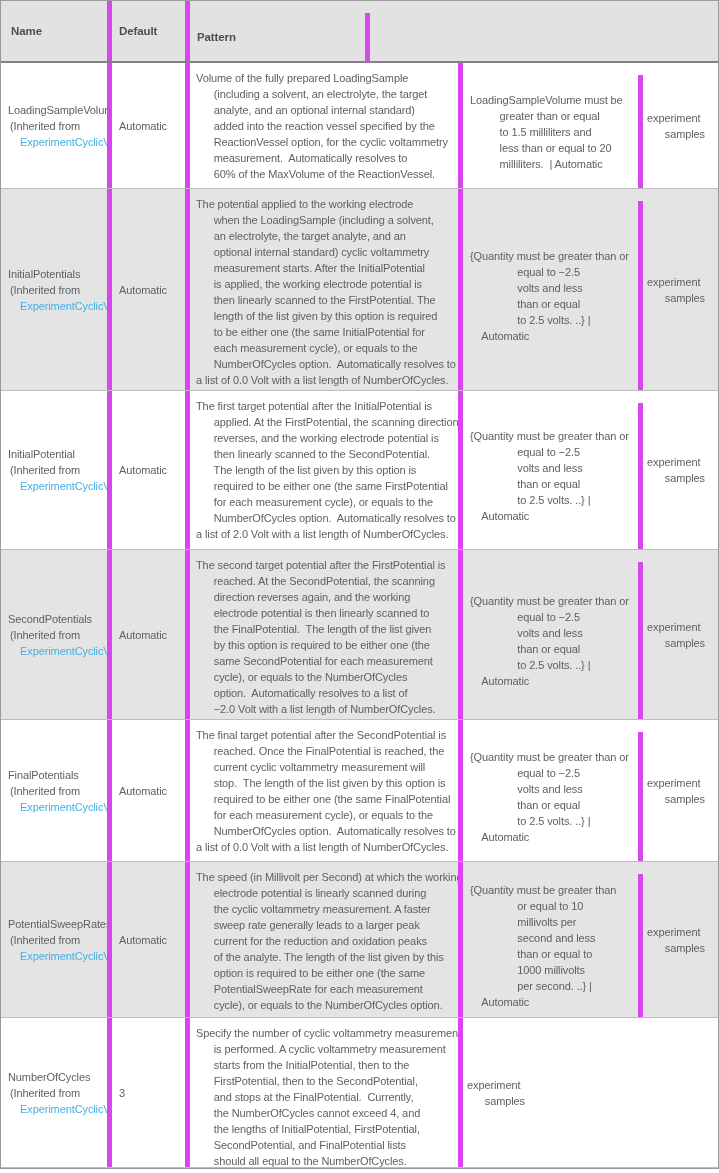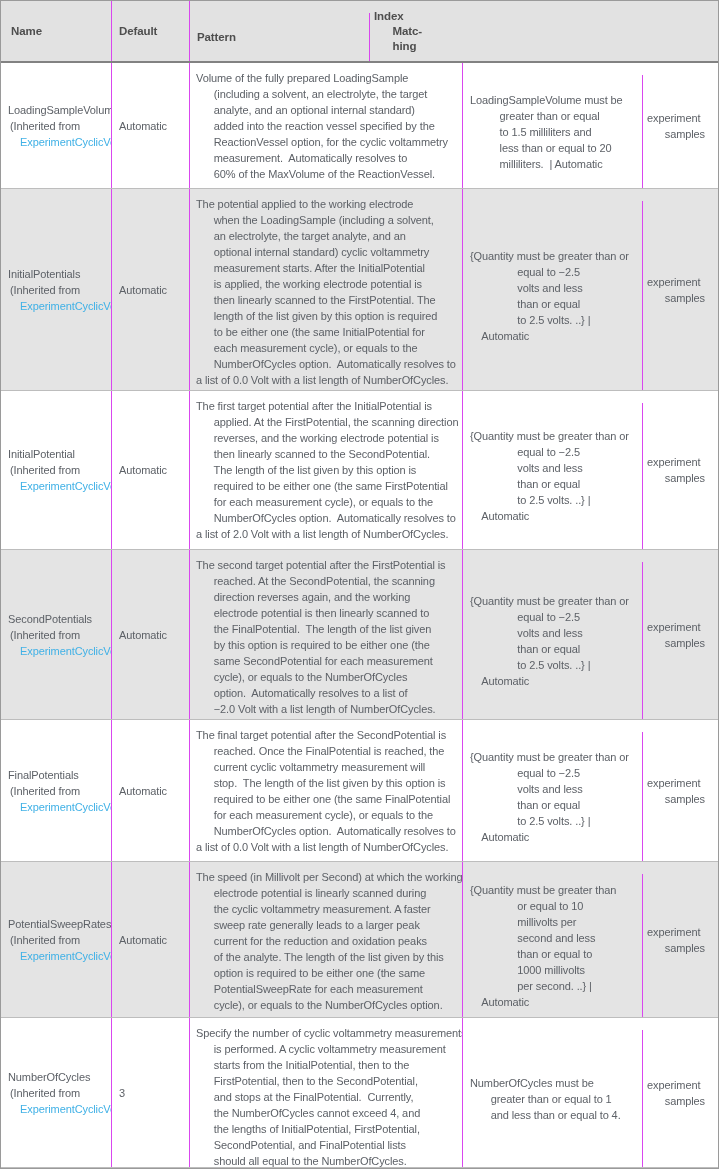--- a/index.html
+++ b/index.html
@@ -20,21 +20,21 @@
     border-bottom: 1px solid #bdbdbd;
     background: #ffffff;
   }
   .row.header {
     height: 62px;
     background: #e2e2e2;
     border-bottom: 2px solid #828282;
   }
   .row.stripe { background: #e4e4e4; }
   .cell {
-    border-right: 1px solid #d946ef;
+    border-right: 5px solid #d946ef;
     display: flex;
     align-items: center;
     overflow: hidden;
   }
   .c-name    { width: 111px; }
   .c-default { width: 78px;  padding-left: 7px; }
   .c-desc    { width: 273px; align-items: flex-start; padding: 7px 0 0 6px; }
   .c-pattern { width: 180px; padding-left: 7px; margin-top: 12px; }
   .c-index   { width: 75px;  padding-left: 4px; border-right: none; }
   .txt, .pre {
@@ -75,23 +75,20 @@
   .tbody .row:nth-child(7) { height: 150px; }
 </style>
 </head>
 <body>
 
 <div class="tbl">
   <div class="row header">
     <div class="cell hcell c-name">Name</div>
     <div class="cell hcell c-default">Default</div>
     <div class="cell hcell c-pattern">Pattern</div>
-    <div class="cell hcell c-index">Index
-      Matc-
-      hing</div>
   </div>
   <div class="tbody">
   <div class="row">
     <div class="cell c-name">
       <div class="nameblock txt">
         <div class="nm">LoadingSampleVolume</div>
         <div class="inh">(Inherited from</div>
         <a class="lnk">ExperimentCyclicVolt</a>
       </div>
     </div>
@@ -320,24 +317,19 @@
       <div class="pre">Specify the number of cyclic voltammetry measurements
       is performed. A cyclic voltammetry measurement
       starts from the InitialPotential, then to the
       FirstPotential, then to the SecondPotential,
       and stops at the FinalPotential.  Currently,
       the NumberOfCycles cannot exceed 4, and
       the lengths of InitialPotential, FirstPotential,
       SecondPotential, and FinalPotential lists
       should all equal to the NumberOfCycles.</div>
     </div>
-    <div class="cell c-pattern">
-      <div class="pre">NumberOfCycles must be
-       greater than or equal to 1
-       and less than or equal to 4.</div>
-    </div>
     <div class="cell c-index">
       <div class="pre">experiment
       samples</div>
     </div>
   </div>
 </div>
 </div>
 
 </body></html>

